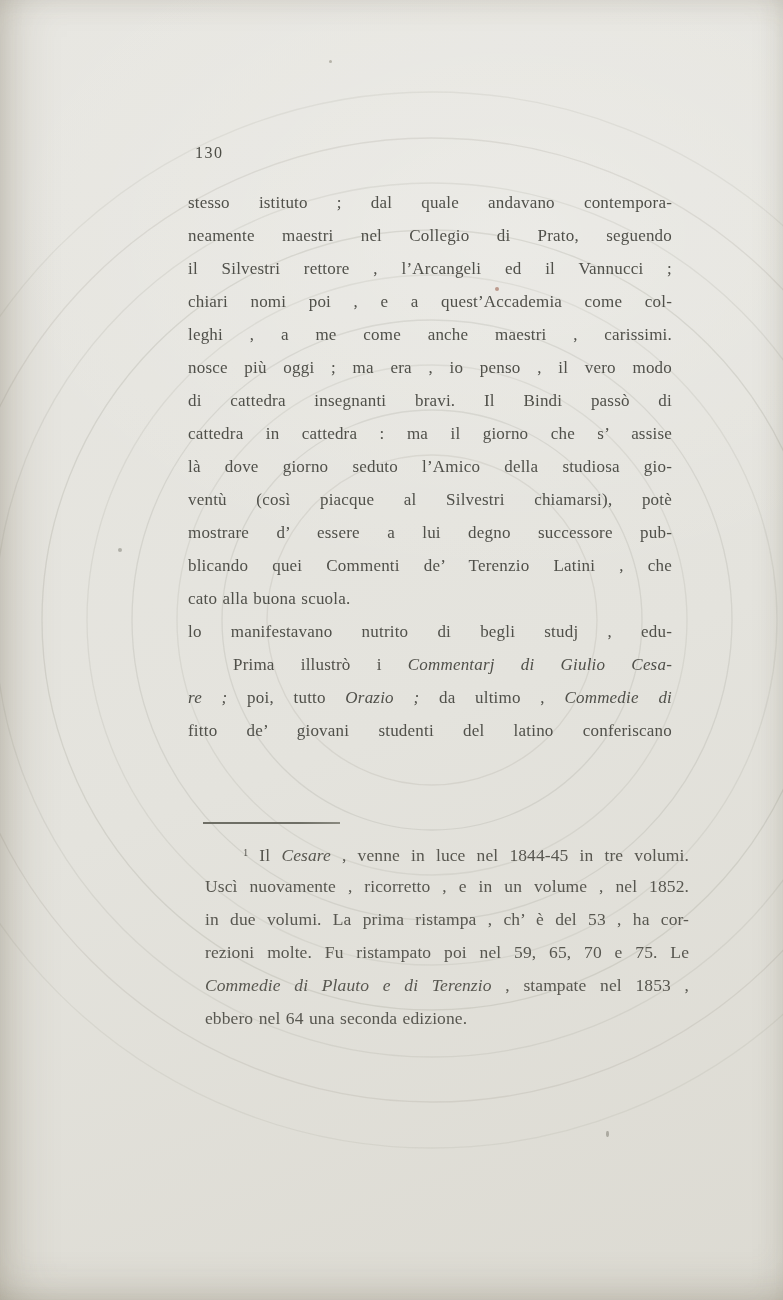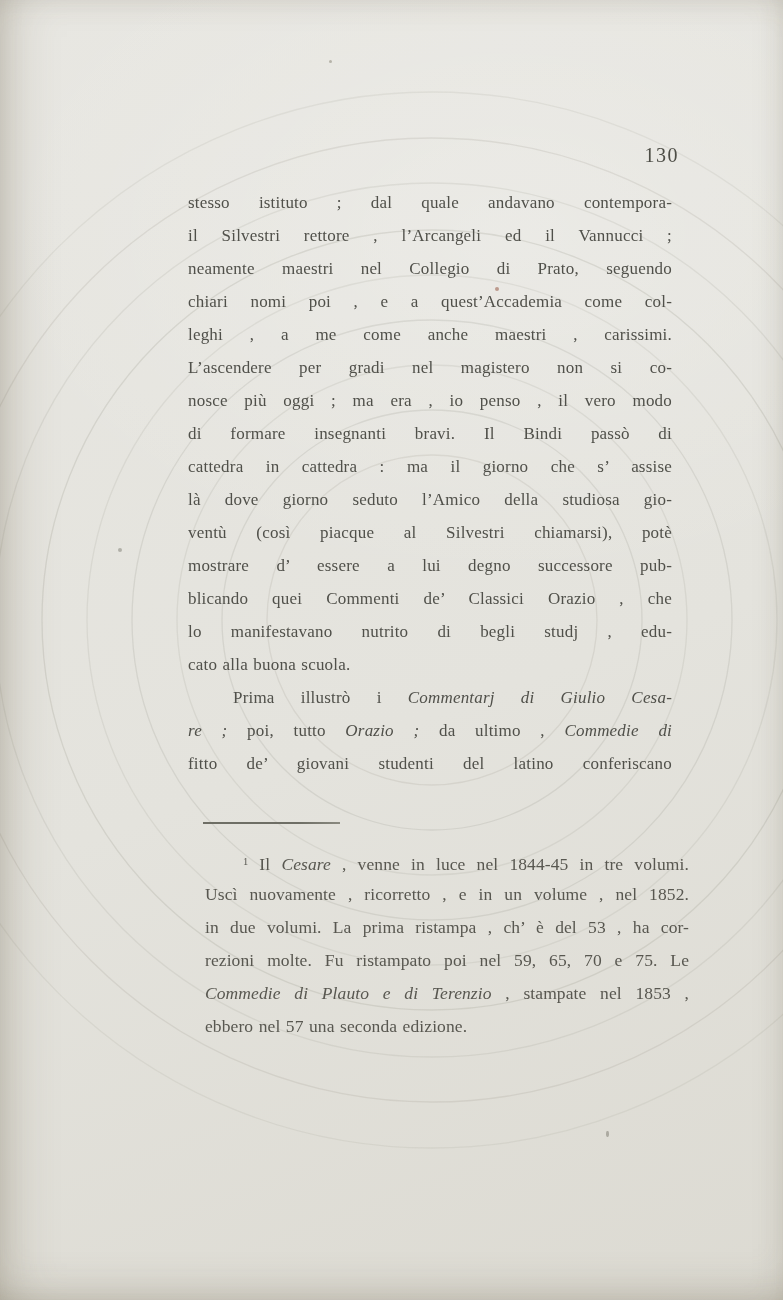--- a/index.html
+++ b/index.html
@@ -10,34 +10,34 @@
     background:
       radial-gradient(ellipse 900px 600px at 65% 18%, rgba(255,255,255,.20), rgba(255,255,255,0) 60%),
       linear-gradient(160deg,#e8e7e2 0%,#e4e3dd 55%,#dcdad2 100%);
     font-family:"Liberation Serif", serif;
     color:#50504a;
     overflow:hidden;
   }
   .watermark{position:absolute;left:0;top:0;pointer-events:none;}
   .pagenum{
     position:absolute;top:144px;left:195px;width:484px;
-    text-align:right;font-size:20px;letter-spacing:1.5px;color:#4d4d46;
+    text-align:left;font-size:16px;letter-spacing:1.5px;color:#4d4d46;
   }
   .body-text{
     position:absolute;top:186px;left:188px;width:484px;
     font-size:17px;line-height:33px;letter-spacing:.2px;
     word-spacing:1px;
   }
   .footnote-rule{
     position:absolute;top:822px;left:203px;width:137px;height:2px;
     background:linear-gradient(90deg,#6e6e65 0%,#6e6e65 70%,#8a8a80 100%);
   }
   .footnote-text{
     position:absolute;top:838px;left:205px;width:484px;
-    font-size:17.5px;line-height:47px;letter-spacing:.1px;
+    font-size:17.5px;line-height:30px;letter-spacing:.1px;
     color:#585750;word-spacing:1px;
   }
   .tline{height:33px;text-align:justify;text-align-last:justify;}
   .tline.indent{padding-left:45px;}
   .footnote-text .tline.indent{padding-left:38px;}
   .tline.nojust{text-align-last:left;}
   .it{font-style:italic;}
   .sup{font-size:60%;vertical-align:5px;letter-spacing:0;}
   .vignette{
     position:absolute;inset:0;pointer-events:none;
@@ -69,48 +69,47 @@
       <circle cx="432" cy="620" r="437" stroke-opacity="0.15"></circle>
       <circle cx="432" cy="620" r="482" stroke-opacity="0.17"></circle>
       <circle cx="432" cy="620" r="528" stroke-opacity="0.12"></circle>
     </g>
   </svg>
 
   <div class="pagenum">130</div>
 
   <div class="body-text">
       <div class="tline"><span>stesso istituto ; dal quale andavano contempora-</span></div>
+      <div class="tline"><span>neamente maestri nel Collegio di Prato, seguendo</span></div>
       <div class="tline"><span>il Silvestri rettore , l’Arcangeli ed il Vannucci ;</span></div>
-      <div class="tline"><span>neamente maestri nel Collegio di Prato, seguendo</span></div>
       <div class="tline"><span>chiari nomi poi , e a quest’Accademia come col-</span></div>
       <div class="tline"><span>leghi , a me come anche maestri , carissimi.</span></div>
-      <div class="tline"><span>L’ascendere per gradi nel magistero non si co-</span></div>
       <div class="tline"><span>nosce più oggi ; ma era , io penso , il vero modo</span></div>
-      <div class="tline"><span>di formare insegnanti bravi. Il Bindi passò di</span></div>
+      <div class="tline"><span>di cattedra insegnanti bravi. Il Bindi passò di</span></div>
       <div class="tline"><span>cattedra in cattedra : ma il giorno che s’ assise</span></div>
       <div class="tline"><span>là dove giorno seduto l’Amico della studiosa gio-</span></div>
       <div class="tline"><span>ventù (così piacque al Silvestri chiamarsi), potè</span></div>
       <div class="tline"><span>mostrare d’ essere a lui degno successore pub-</span></div>
-      <div class="tline"><span>blicando quei Commenti de’ Classici Orazio , che</span></div>
+      <div class="tline"><span>blicando quei Commenti de’ Terenzio Latini , che</span></div>
+      <div class="tline nojust"><span>cato alla buona scuola.</span></div>
       <div class="tline"><span>lo manifestavano nutrito di begli studj , edu-</span></div>
-      <div class="tline nojust"><span>cato alla buona scuola.</span></div>
       <div class="tline indent"><span>Prima illustrò i </span><span class="it">Commentarj di Giulio Cesa-</span></div>
       <div class="tline"><span class="it">re ; </span><span>poi, tutto </span><span class="it">Orazio ; </span><span>da ultimo , </span><span class="it">Commedie di</span></div>
       <div class="tline"><span>fitto de’ giovani studenti del latino conferiscano</span></div>
     </div>
 
   <div class="footnote-rule"></div>
 
   <div class="footnote-text">
       <div class="tline indent"><span class="sup">1</span><span> Il </span><span class="it">Cesare</span><span> , venne in luce nel 1844-45 in tre volumi.</span></div>
       <div class="tline"><span>Uscì nuovamente , ricorretto , e in un volume , nel 1852.</span></div>
       <div class="tline"><span>in due volumi. La prima ristampa , ch’ è del 53 , ha cor-</span></div>
       <div class="tline"><span>rezioni molte. Fu ristampato poi nel 59, 65, 70 e 75. Le</span></div>
       <div class="tline"><span class="it">Commedie di Plauto e di Terenzio</span><span> , stampate nel 1853 ,</span></div>
-      <div class="tline nojust"><span>ebbero nel 57 una seconda edizione.</span></div>
+      <div class="tline nojust"><span>ebbero nel 64 una seconda edizione.</span></div>
     </div>
 
   <span class="speck s1"></span>
   <span class="speck s2"></span>
   <span class="speck s3"></span>
   <span class="speck s4"></span>
 
   <div class="vignette"></div>
 </div>
 

